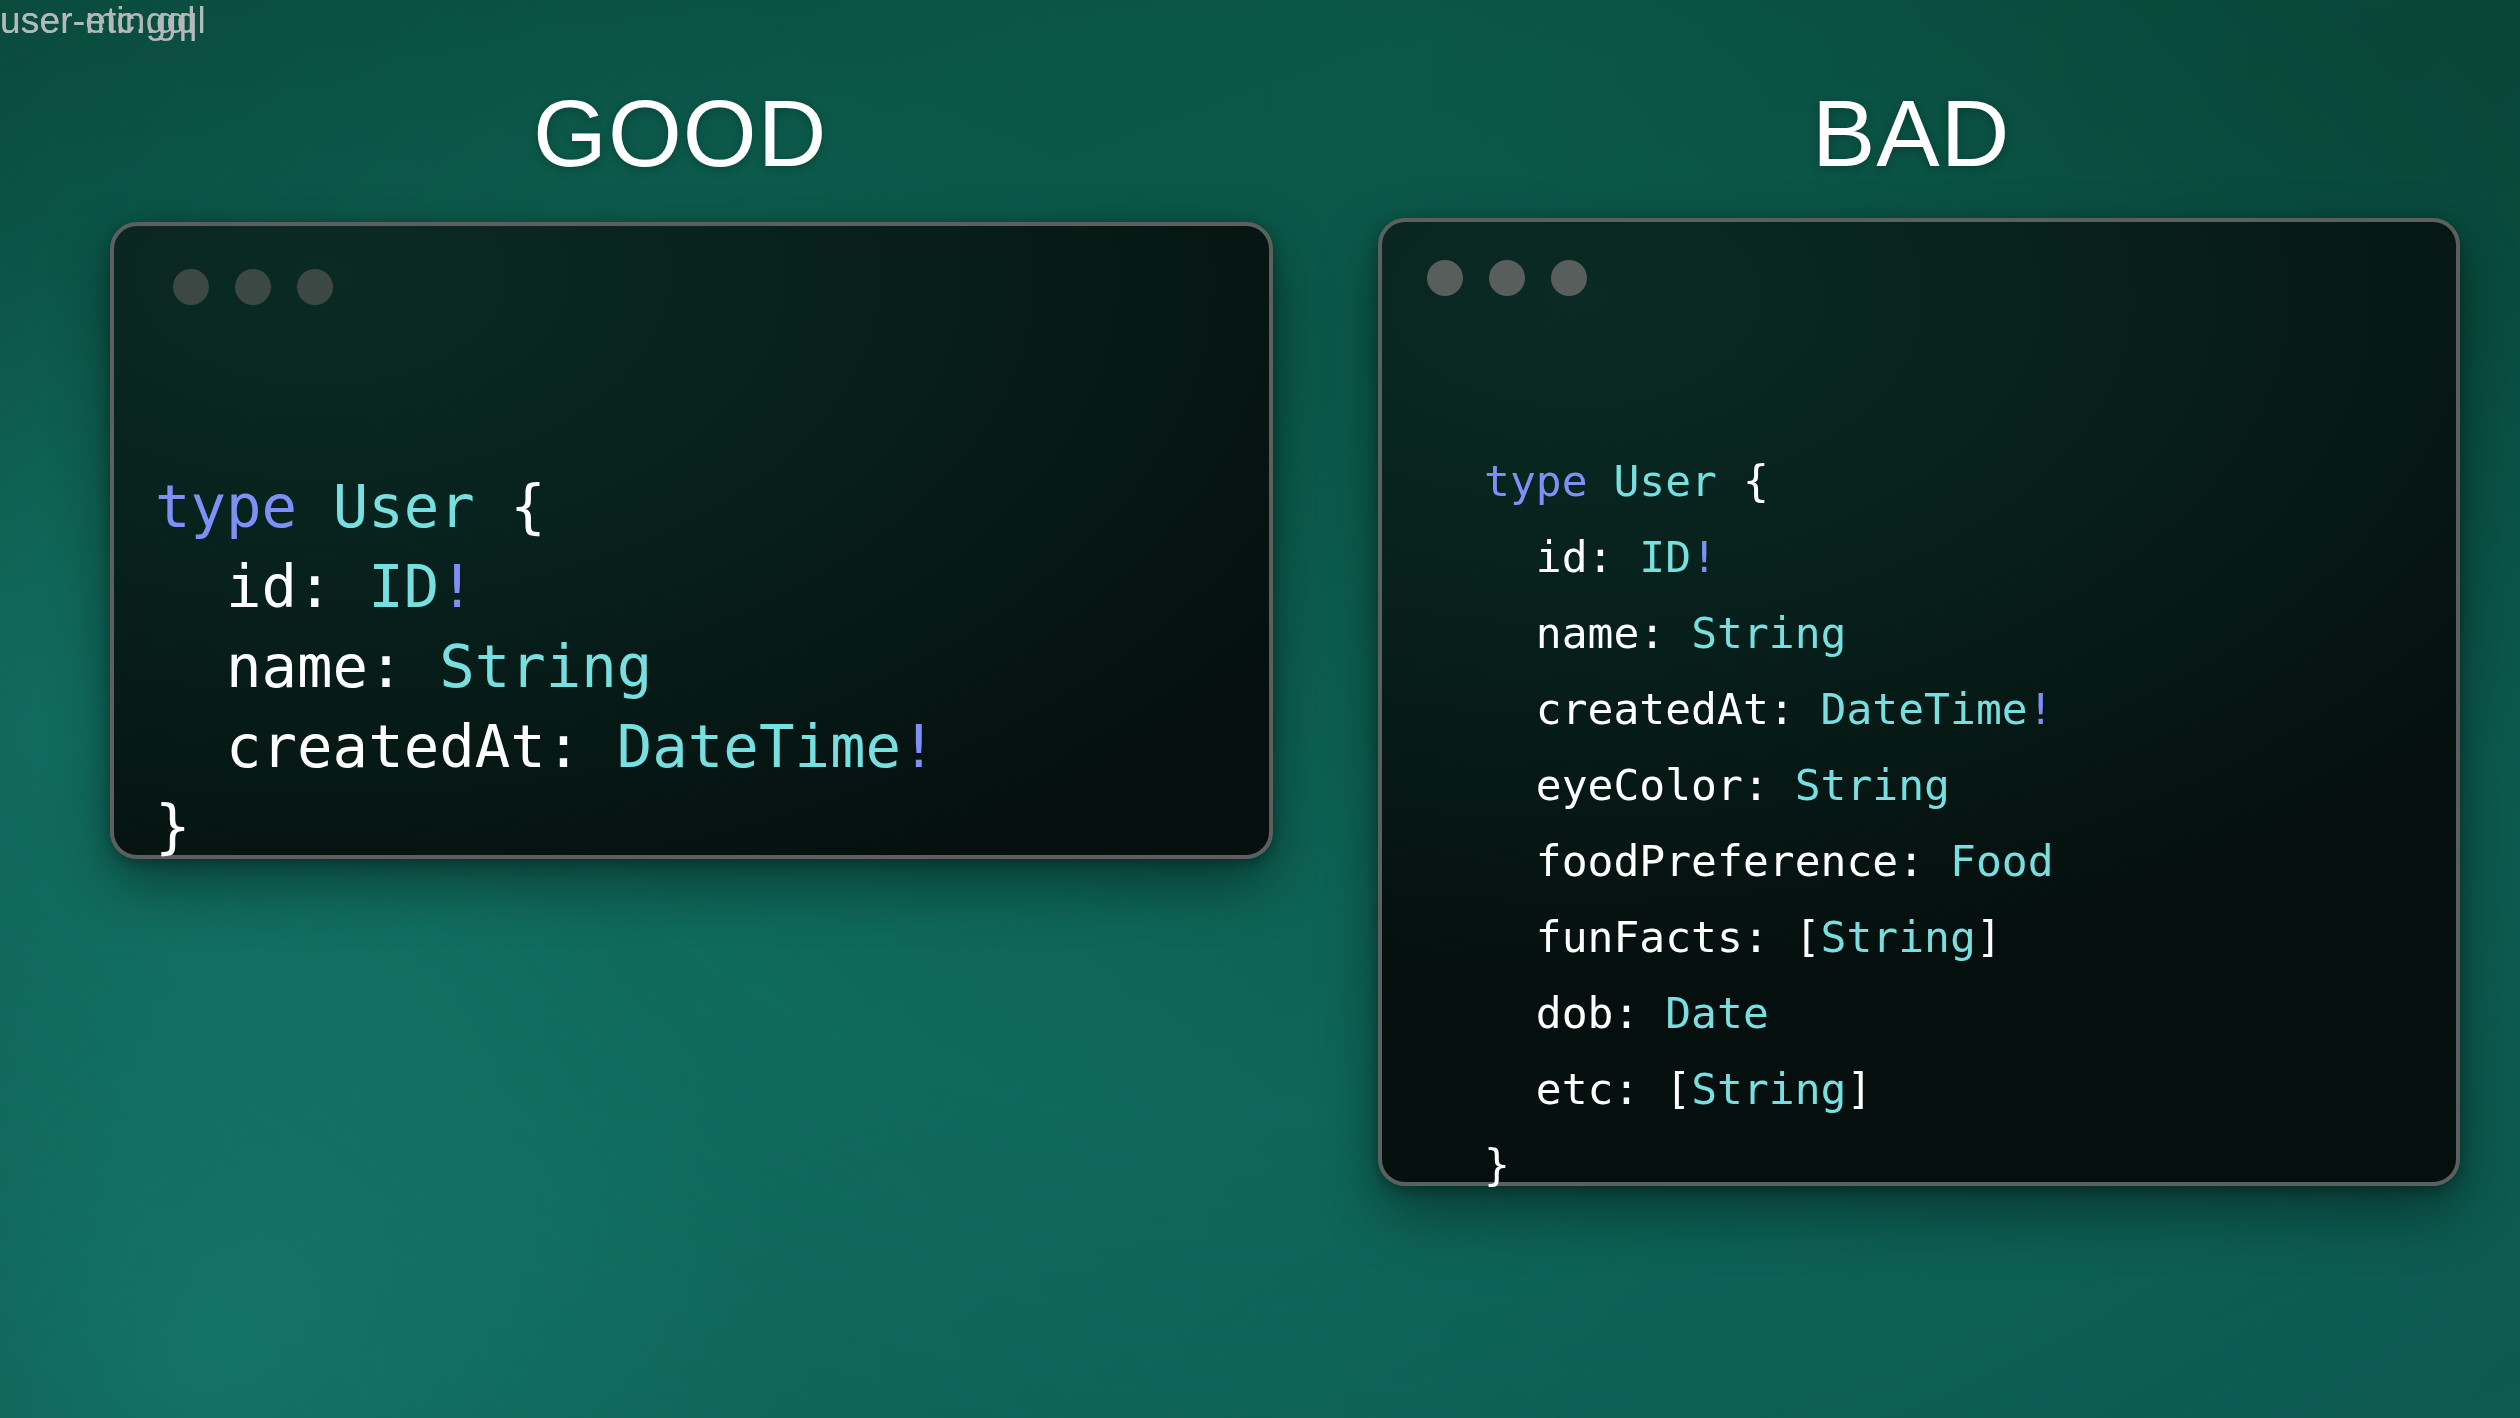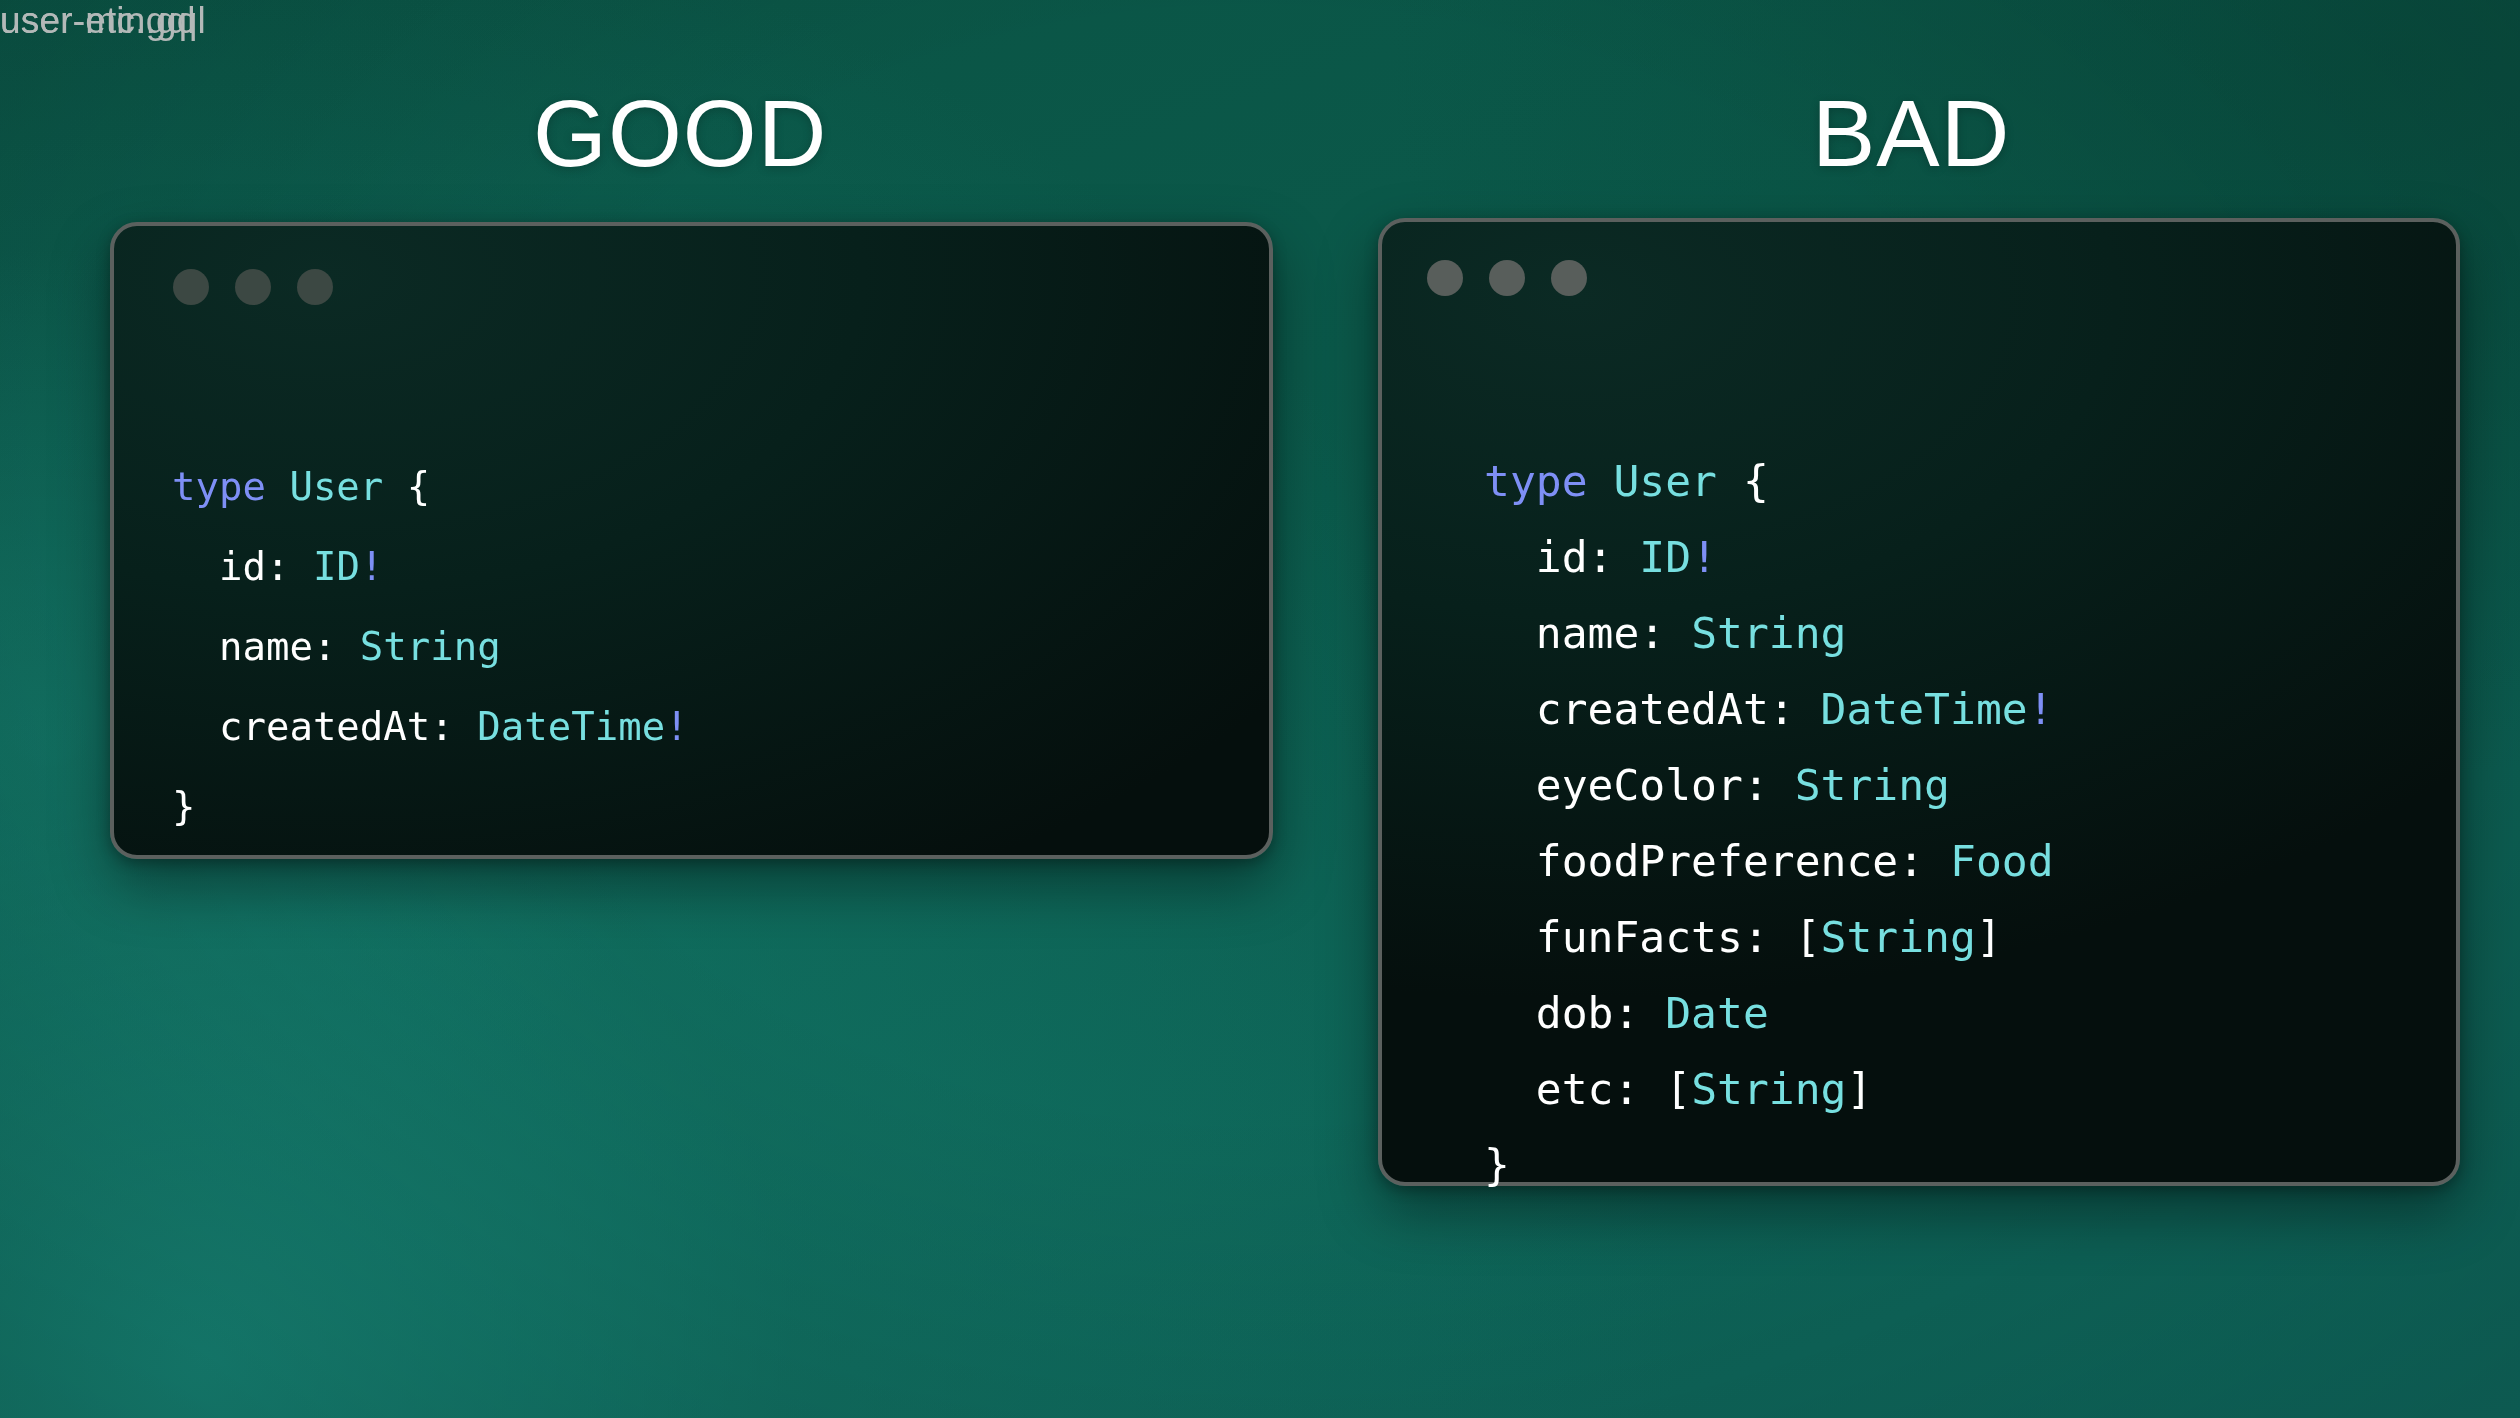--- a/index.html
+++ b/index.html
@@ -118,21 +118,21 @@
   .code {
     position: absolute;
     font-family: "DejaVu Sans Mono", "Liberation Mono", monospace;
     font-size: 44px;
     line-height: 79px;
     white-space: pre;
     color: #ffffff;
     font-weight: 400;
     -webkit-font-smoothing: antialiased;
   }
-  #code-good { left: 172px; top: 408px; font-size: 39px; line-height: 80px; }
+  #code-good { left: 155px; top: 408px; font-size: 59px; line-height: 80px; }
   #code-bad  { left: 1438px; top: 400px; font-size: 43px; line-height: 76px; margin-left: 46px; }
 
   .tok-kw    { color: #7e8ff5; }
   .tok-type  { color: #77dfe0; }
   .tok-field { color: #ffffff; }
   .tok-punct { color: #ffffff; }
   .tok-bang  { color: #7e8ff5; }
   .tok-brk   { color: #ffffff; }
 </style>
 </head>

